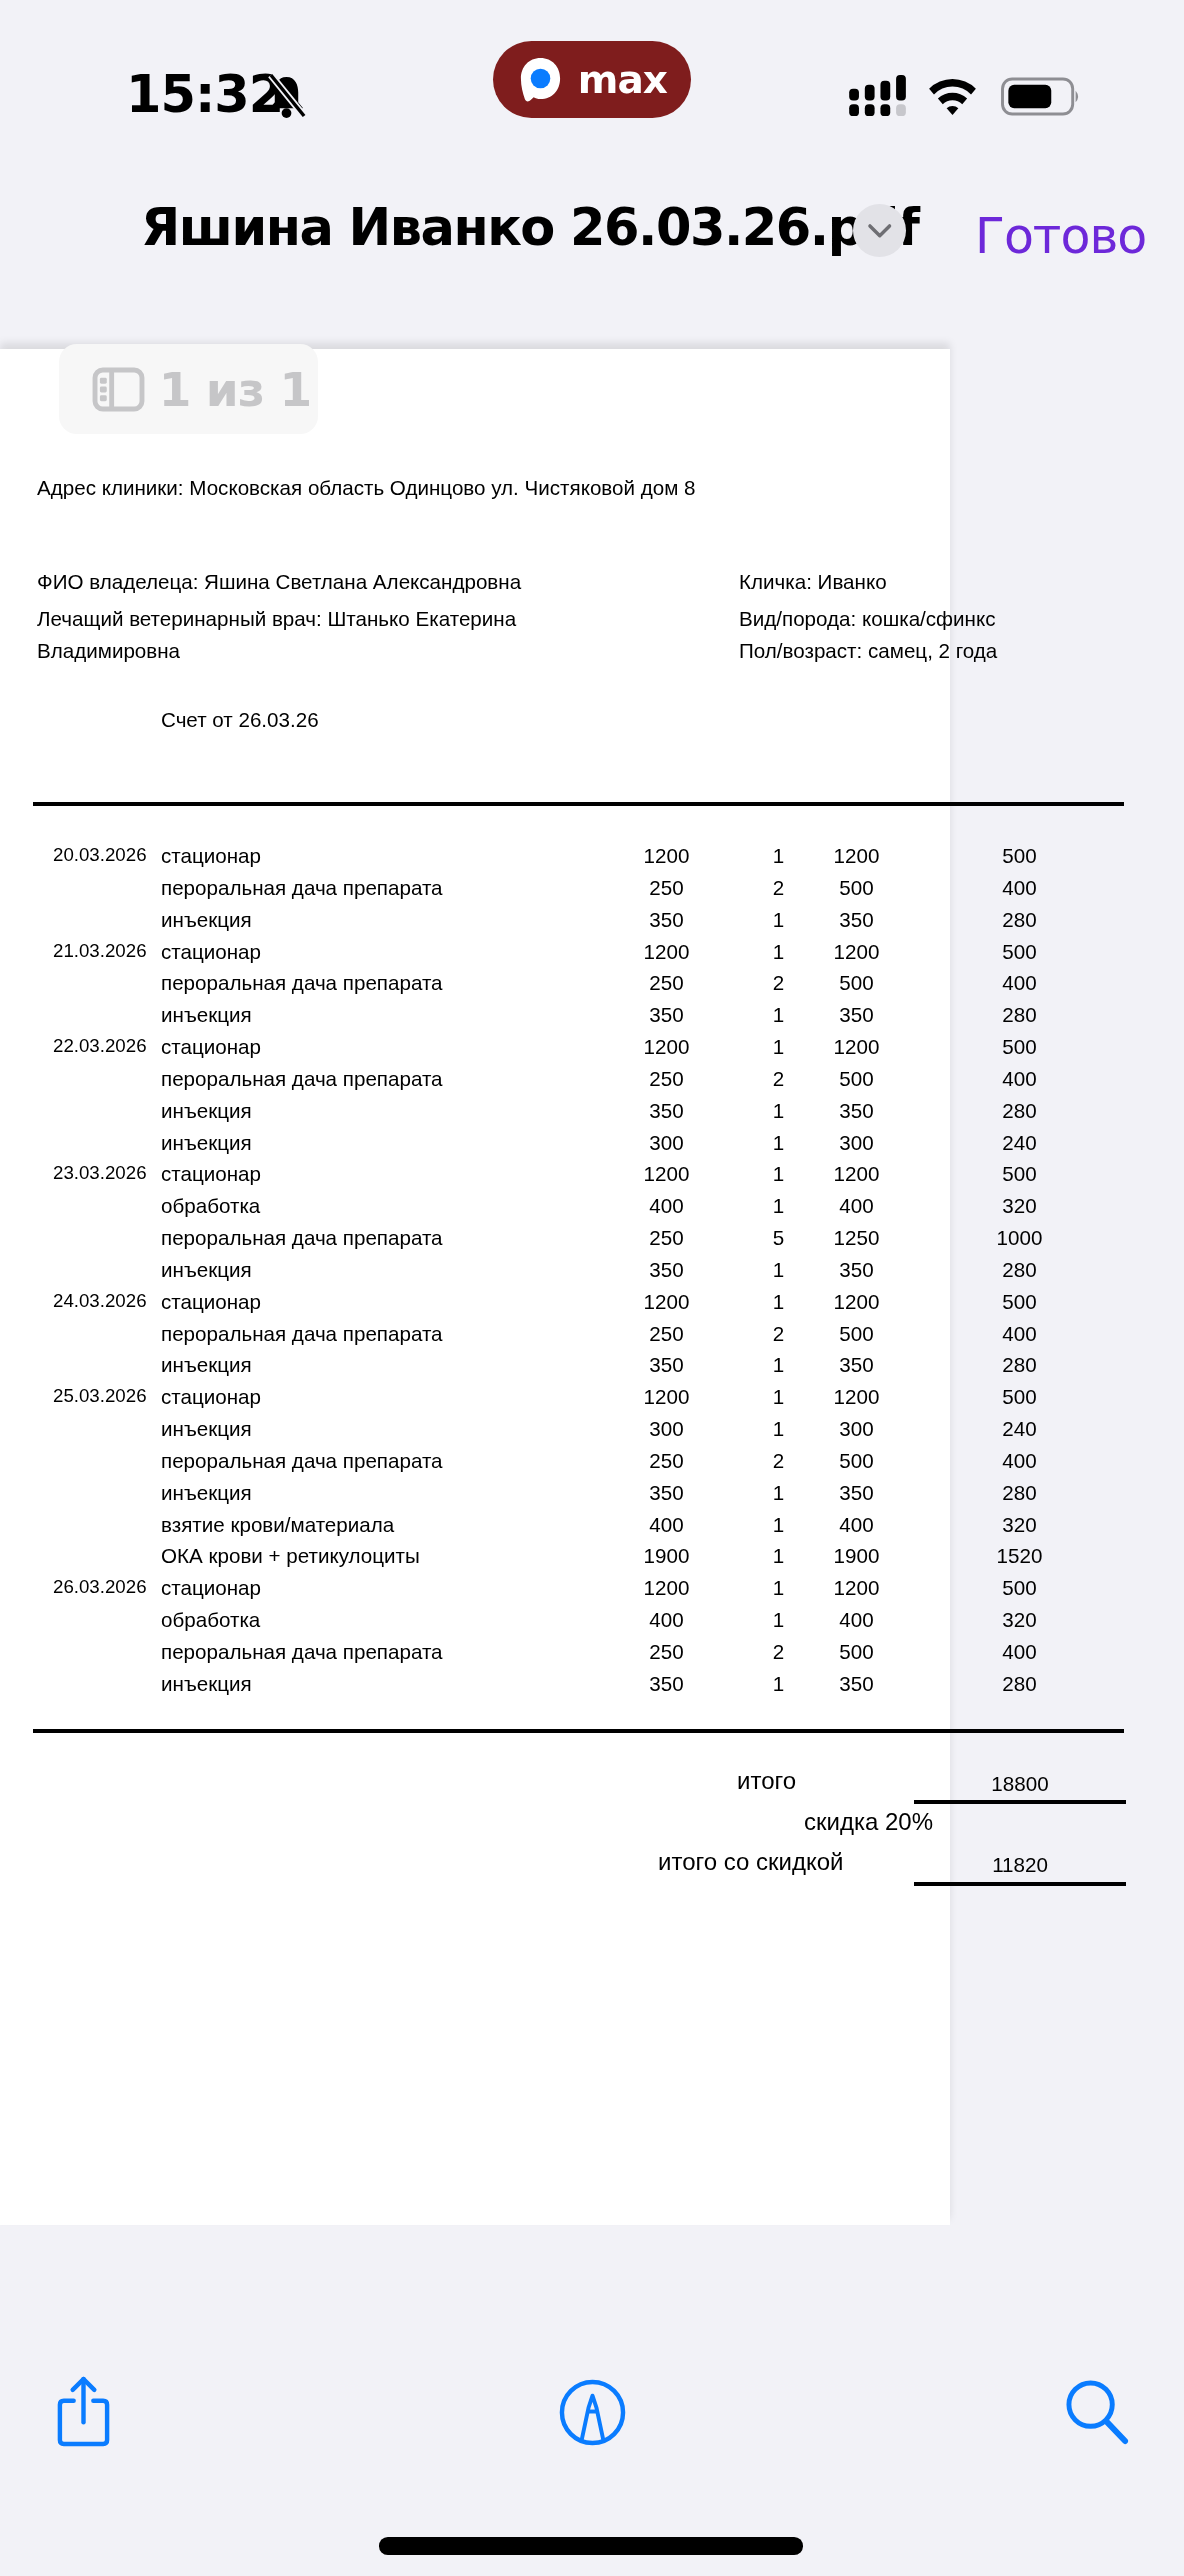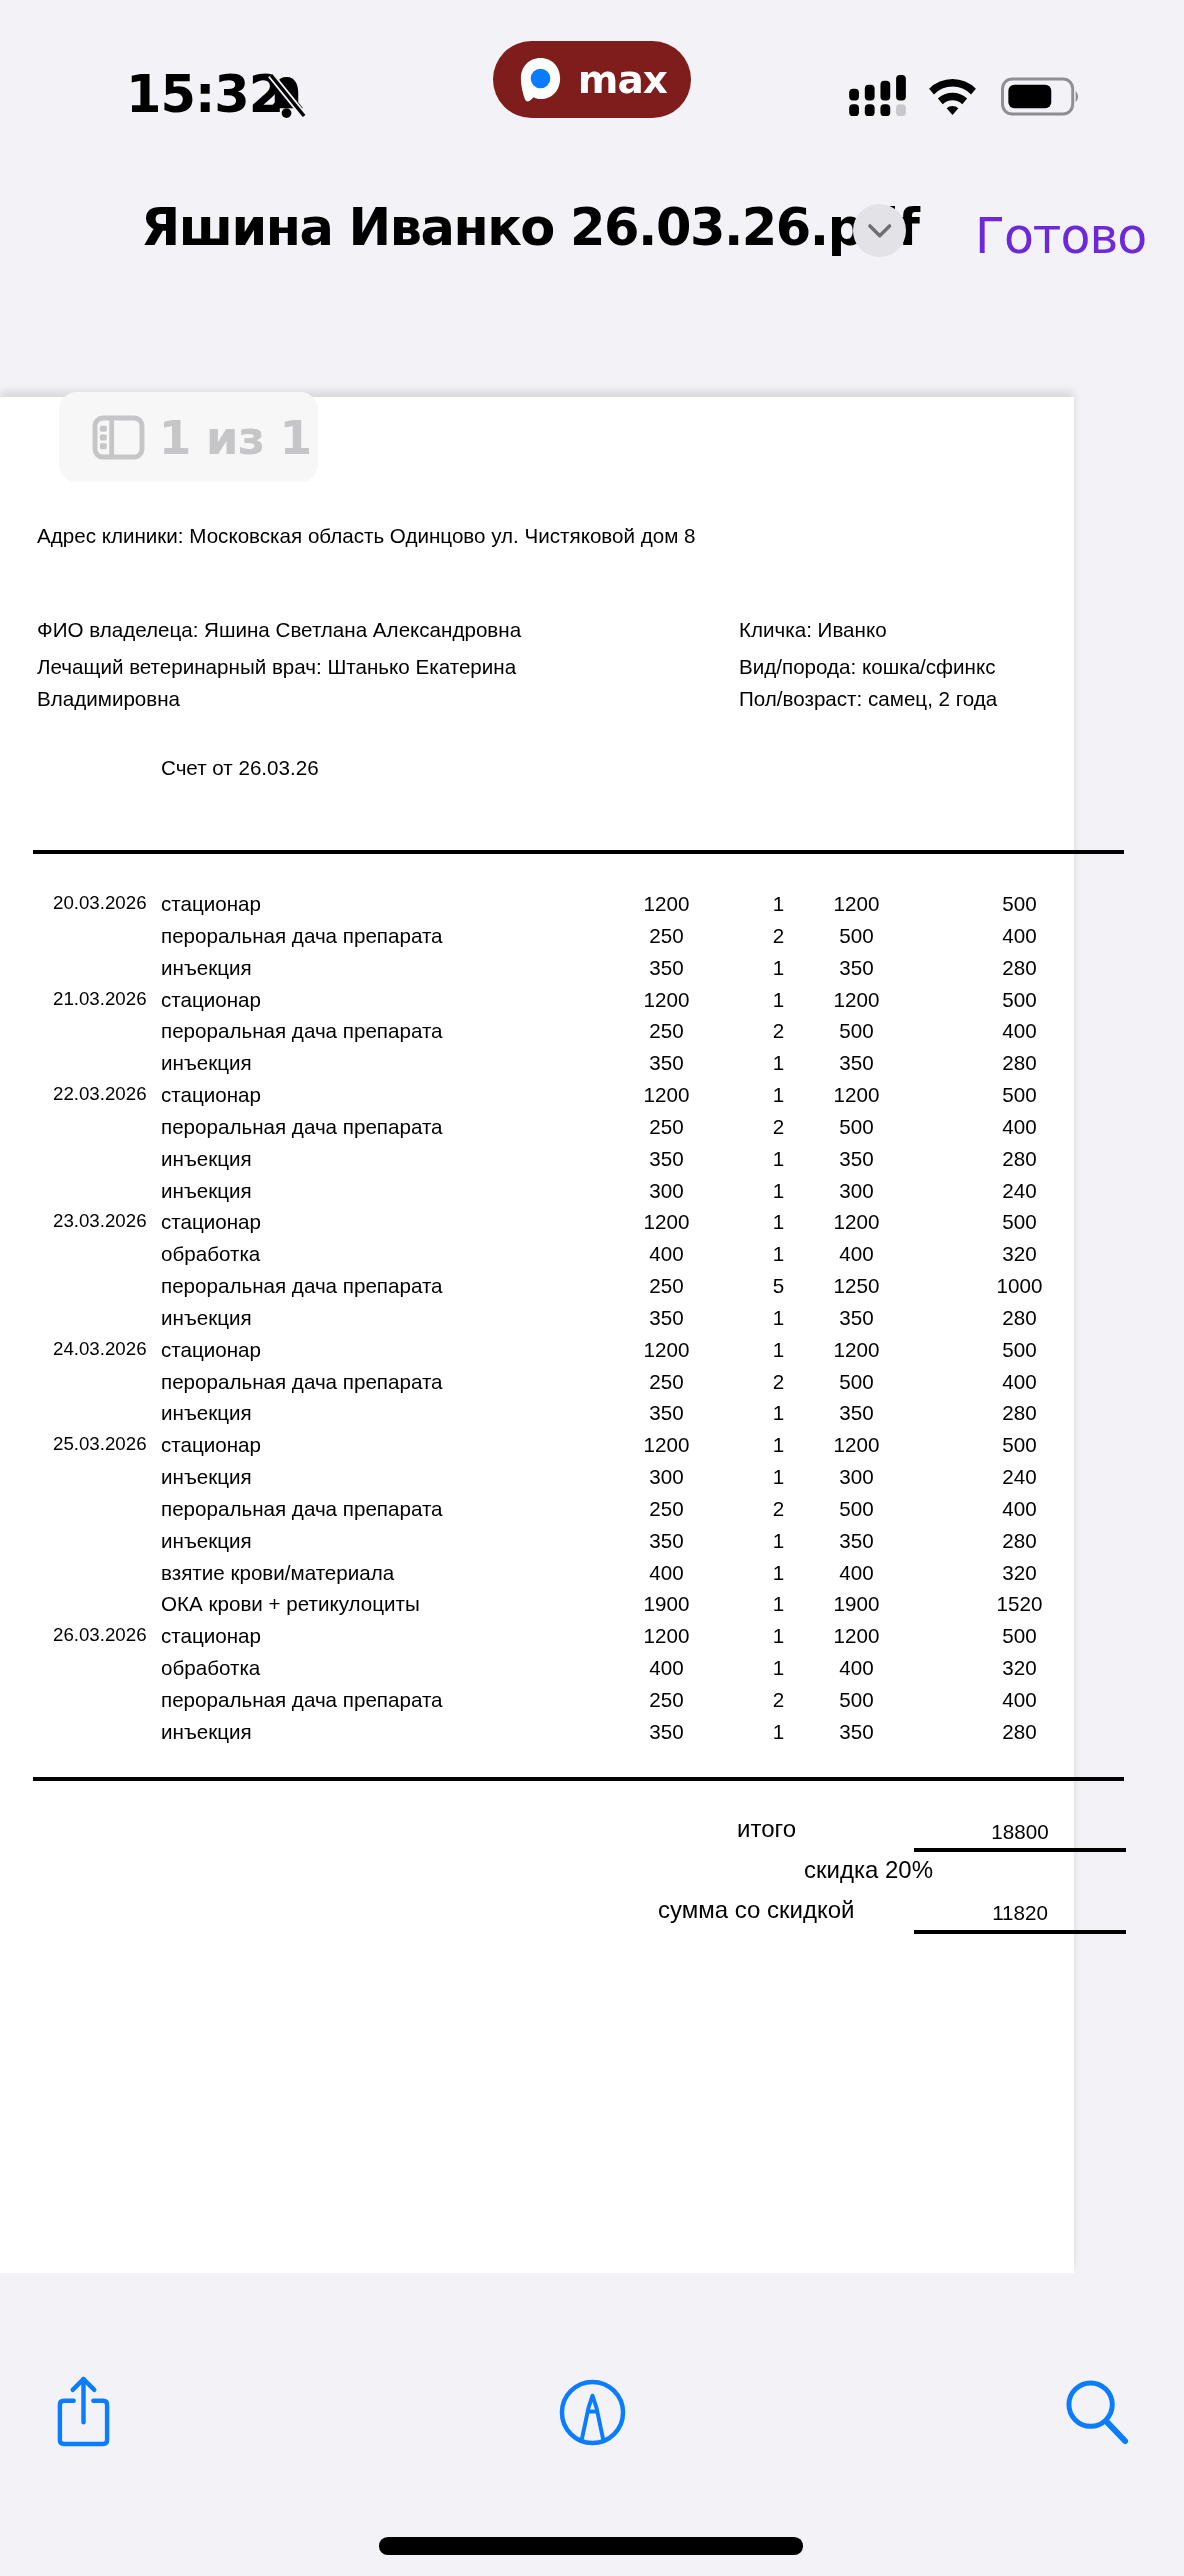--- a/index.html
+++ b/index.html
@@ -15,21 +15,21 @@
   .signal-icon { position: absolute; left: 849px; top: 75px; width: 59px; height: 43px; }
   .wifi-icon { position: absolute; left: 927px; top: 77px; width: 51px; height: 39px; }
   .battery-icon { position: absolute; left: 1000px; top: 77px; width: 83px; height: 39px; }
 
   
   .title { position: absolute; left: 141px; top: 198px; font-size: 51px; font-weight: 700; font-family: "DejaVu Sans", sans-serif; letter-spacing: -1.5px; white-space: nowrap; }
   .title-chevron { position: absolute; left: 853px; top: 204px; width: 53px; height: 53px; border-radius: 50%; background: #e2e2e7; display: flex; align-items: center; justify-content: center; }
   .done-button { position: absolute; left: 975px; top: 208px; font-size: 49px; color: #6d28d9; font-family: "DejaVu Sans", sans-serif; letter-spacing: -1px; background: none; border: none; cursor: pointer; }
 
   
-  .page { position: absolute; left: 0; top: 349px; width: 1074px; height: 1876px; background: #fff; box-shadow: 0 -5.9px 7.9px rgba(0,0,0,0.10); margin-top: 48px; }
+  .page { position: absolute; left: 0; top: 349px; width: 950px; height: 1876px; background: #fff; box-shadow: 0 -5.9px 7.9px rgba(0,0,0,0.10); }
   .page-badge { position: absolute; left: 59px; top: -4.9px; width: 259px; height: 90px; background: #f7f7f7; border-radius: 17.7px; display: flex; align-items: center; padding-left: 33px; gap: 13.8px; }
   .page-badge .txt { font-size: 47px; font-weight: 700; color: #c6c6c8; font-family: "DejaVu Sans", sans-serif; letter-spacing: -1px; }
 
   .doc-text { position: absolute; font-size: 20.6px; white-space: nowrap; font-family: "Liberation Sans", sans-serif; }
 
   .hrule { position: absolute; left: 33px; width: 1091px; background: #000; }
 
   .tbl-row { position: absolute; left: 0; width: 1185px; height: 31px; font-size: 20.6px; }
   .tbl-row span { position: absolute; top: 0; white-space: nowrap; }
   .c-date { left: 53px; font-size: 18.7px; }
@@ -348,21 +348,21 @@
     </div>
 
   <div class="hrule" style="top:1380px; height:3.9px;"></div>
 
   <div class="tot-label" style="left:737px; top:1418px;">итого</div>
   <div class="tot-val" style="top:1423px;">18800</div>
   <div class="tot-line" style="top:1451px;"></div>
 
   <div class="tot-label" style="left:804px; top:1459px;">скидка 20%</div>
 
-  <div class="tot-label" style="left:658px; top:1499px;">сумма со скидкой</div>
+  <div class="tot-label" style="left:658px; top:1499px;">итого со скидкой</div>
   <div class="tot-val" style="top:1504px;">11820</div>
   <div class="tot-line" style="top:1533px;"></div>
 </div>
 
 <div>
   <div class="toolbar-btn" style="left:39px;">
     <svg width="59" height="75" viewBox="0 0 60 76">
       <path d="M20 26 L10 26 Q6 26 6 30 L6 66 Q6 70 10 70 L50 70 Q54 70 54 66 L54 30 Q54 26 50 26 L40 26" fill="none" stroke="#0a7cff" stroke-width="4.5" stroke-linecap="round"></path>
       <line x1="30" y1="4" x2="30" y2="48" stroke="#0a7cff" stroke-width="4.5" stroke-linecap="round"></line>
       <polyline points="19,15 30,4 41,15" fill="none" stroke="#0a7cff" stroke-width="4.5" stroke-linecap="round" stroke-linejoin="round"></polyline>

